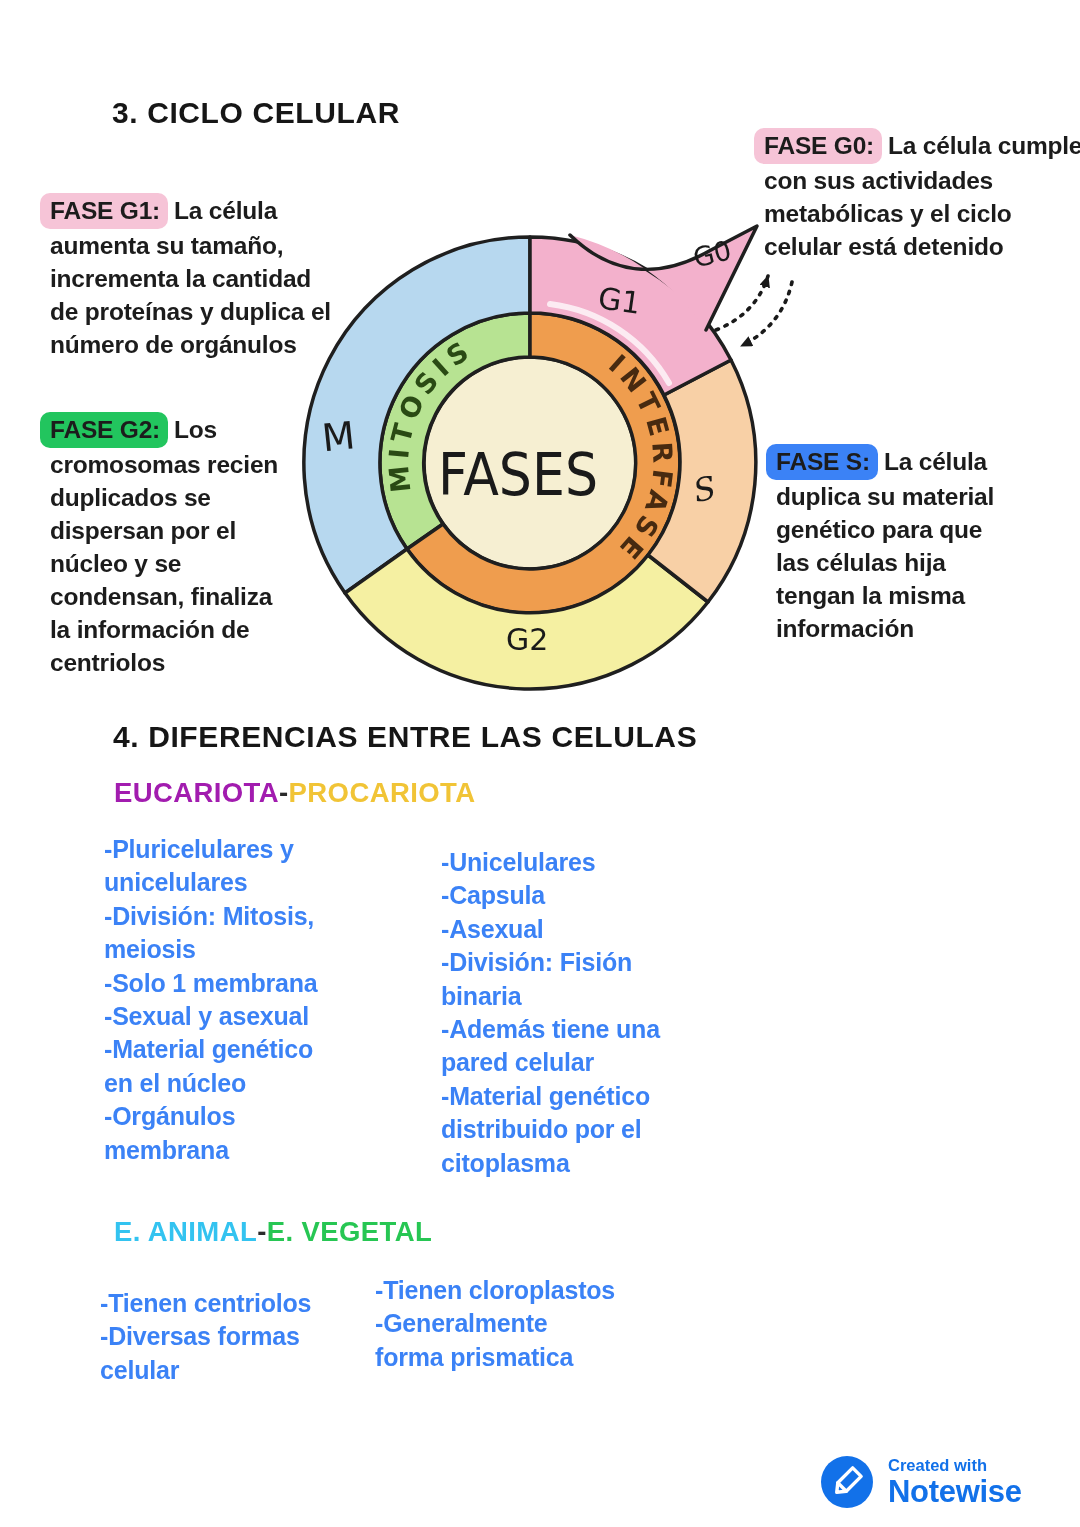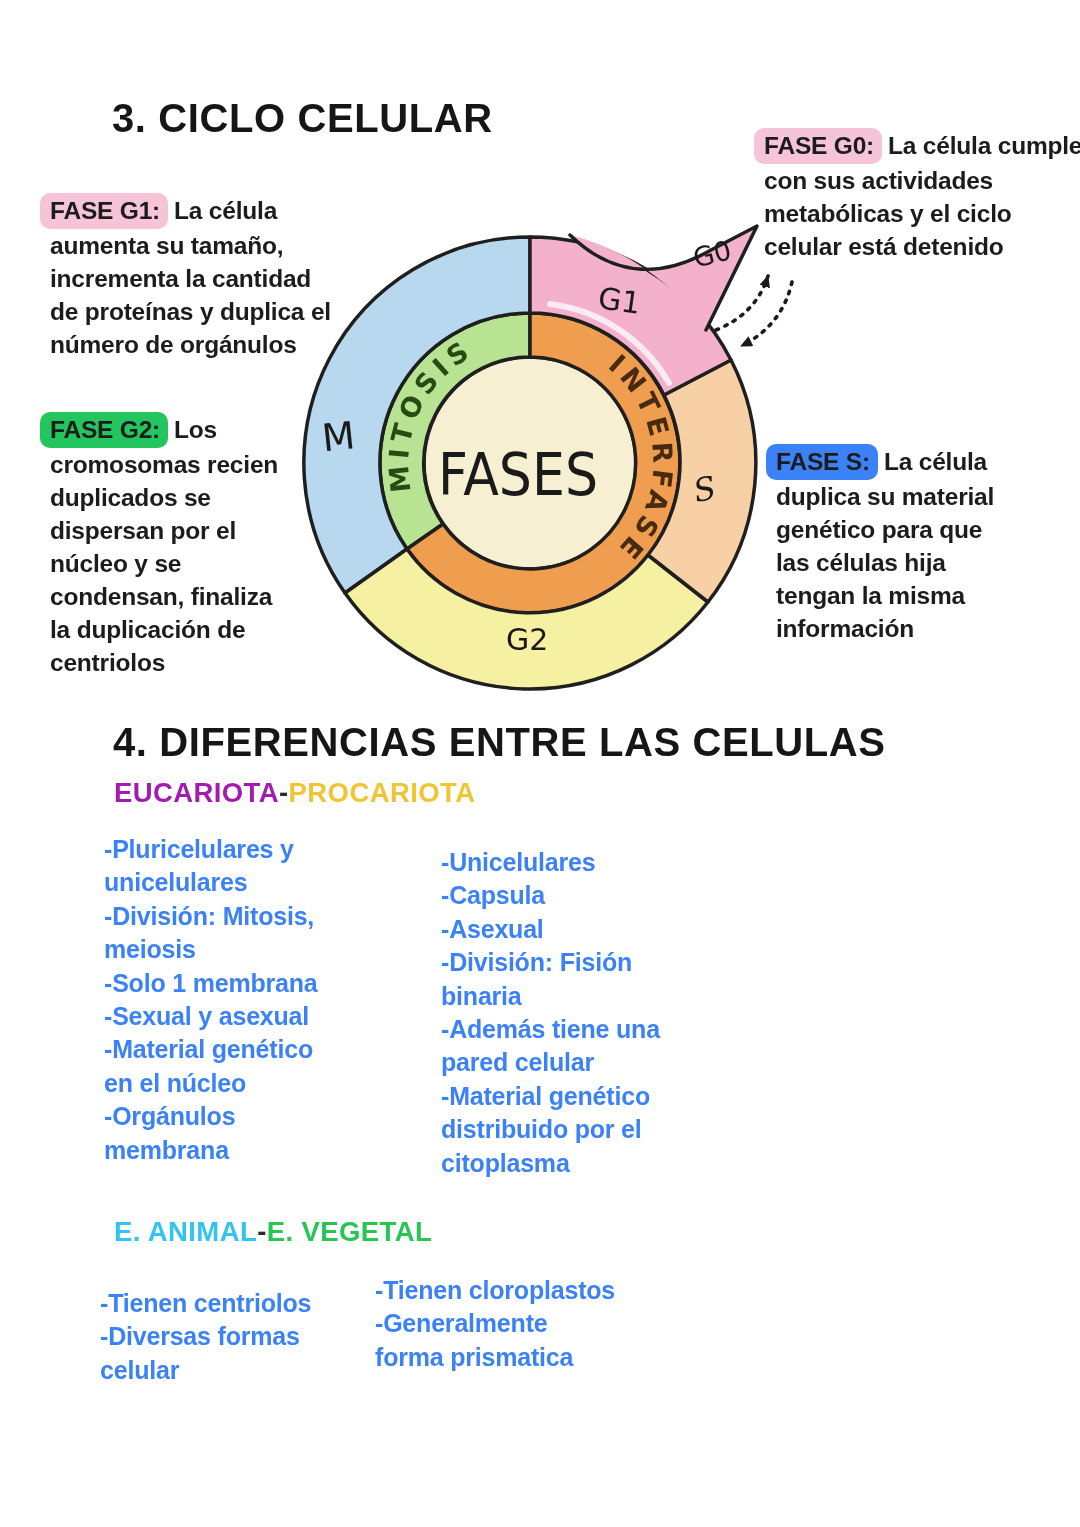--- a/index.html
+++ b/index.html
@@ -1,19 +1,19 @@
 <!DOCTYPE html>
 <html><head>
 <meta charset="utf-8">
 <style>
   html,body{margin:0;padding:0;background:#fff;}
   #page{position:relative;width:1080px;height:1527px;background:#fff;overflow:hidden;
         font-family:"Liberation Sans",sans-serif;color:#1a1a1a;}
   .abs{position:absolute;}
-  .h-main{font-size:40px;font-weight:700;letter-spacing:.6px;color:#161616;}
+  .h-main{font-size:30px;font-weight:700;letter-spacing:.6px;color:#161616;}
   .h-sub{font-size:27.5px;font-weight:700;letter-spacing:.4px;}
   .note{font-size:24.5px;font-weight:700;line-height:33px;letter-spacing:-0.2px;color:#1c1c1c;}
   .hl{display:inline-block;border-radius:10px;padding:1px 8px 2px 10px;margin-left:-10px;}
   .hl-pink{background:#f6c4d7;}
   .hl-yellow{background:#22c55e;}
   .hl-peach{background:#3b82f6;}
   .nfirst{margin-left:6px;}
   .biglist{font-size:25px;font-weight:700;line-height:33.4px;letter-spacing:-0.2px;color:#3b82f6;}
   .c-euk{color:#a21caf;}
   .c-prok{color:#f1c436;}
@@ -54,21 +54,21 @@
   </div>
 
   <div class="abs note" style="left:50px;top:412px;width:280px;">
     <div><span class="hl hl-yellow">FASE G2:</span><span class="nfirst">Los</span></div>
     <div>
         <div>cromosomas recien</div>
         <div>duplicados se</div>
         <div>dispersan por el</div>
         <div>núcleo y se</div>
         <div>condensan, finaliza</div>
-        <div>la duplicación de</div>
+        <div>la información de</div>
         <div>centriolos</div>
       </div>
   </div>
 
   <div class="abs note" style="left:776px;top:444px;width:260px;">
     <div><span class="hl hl-peach">FASE S:</span><span class="nfirst">La célula</span></div>
     <div>
         <div>duplica su material</div>
         <div>genético para que</div>
         <div>las células hija</div>
@@ -160,14 +160,27 @@
       <div>-Diversas formas</div>
       <div>celular</div>
     </div>
 
   <div class="abs biglist" style="left:375px;top:1274px;">
       <div>-Tienen cloroplastos</div>
       <div>-Generalmente</div>
       <div>forma prismatica</div>
     </div>
 
+  <div class="abs footer" style="left:820px;top:1455px;">
+    <svg width="54" height="54" viewBox="0 0 54 54">
+      <circle cx="27" cy="27" r="26" fill="#1271e9"></circle>
+      <g stroke="#ffffff" stroke-width="3.4" fill="none" stroke-linejoin="round" stroke-linecap="round" transform="rotate(45 27 27)">
+        <path d="M 21,13 h 12 v 21 l -6,7.5 -6,-7.5 z"></path>
+        <path d="M 21,34 h 12"></path>
+      </g>
+    </svg>
+    <div class="f-col">
+      <span class="f-small">Created with</span>
+      <span class="f-brand">Notewise</span>
+    </div>
+  </div>
 
 </div>
 
 </body></html>

